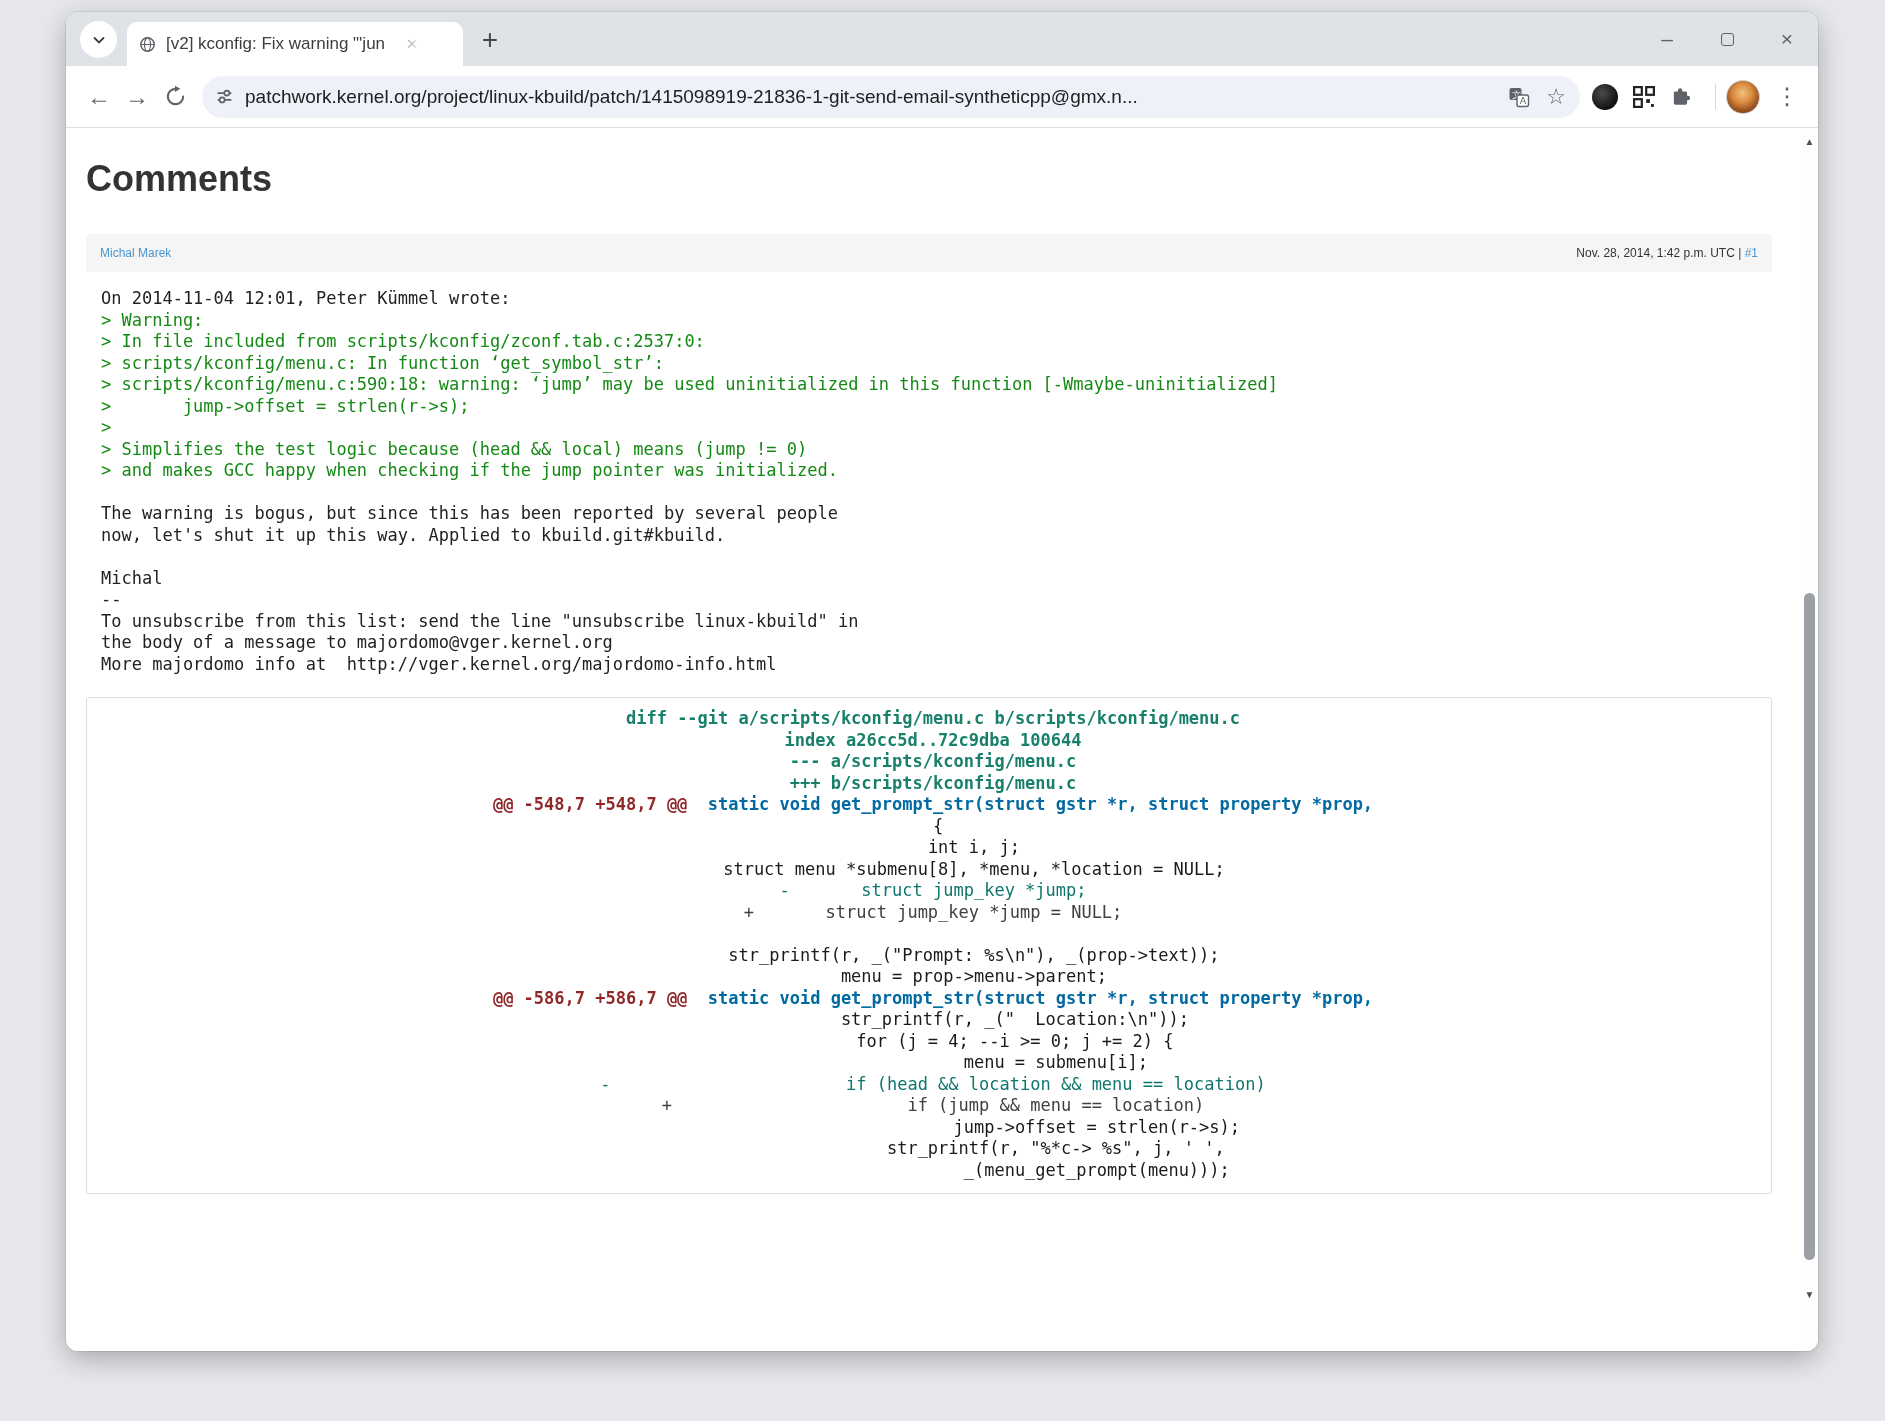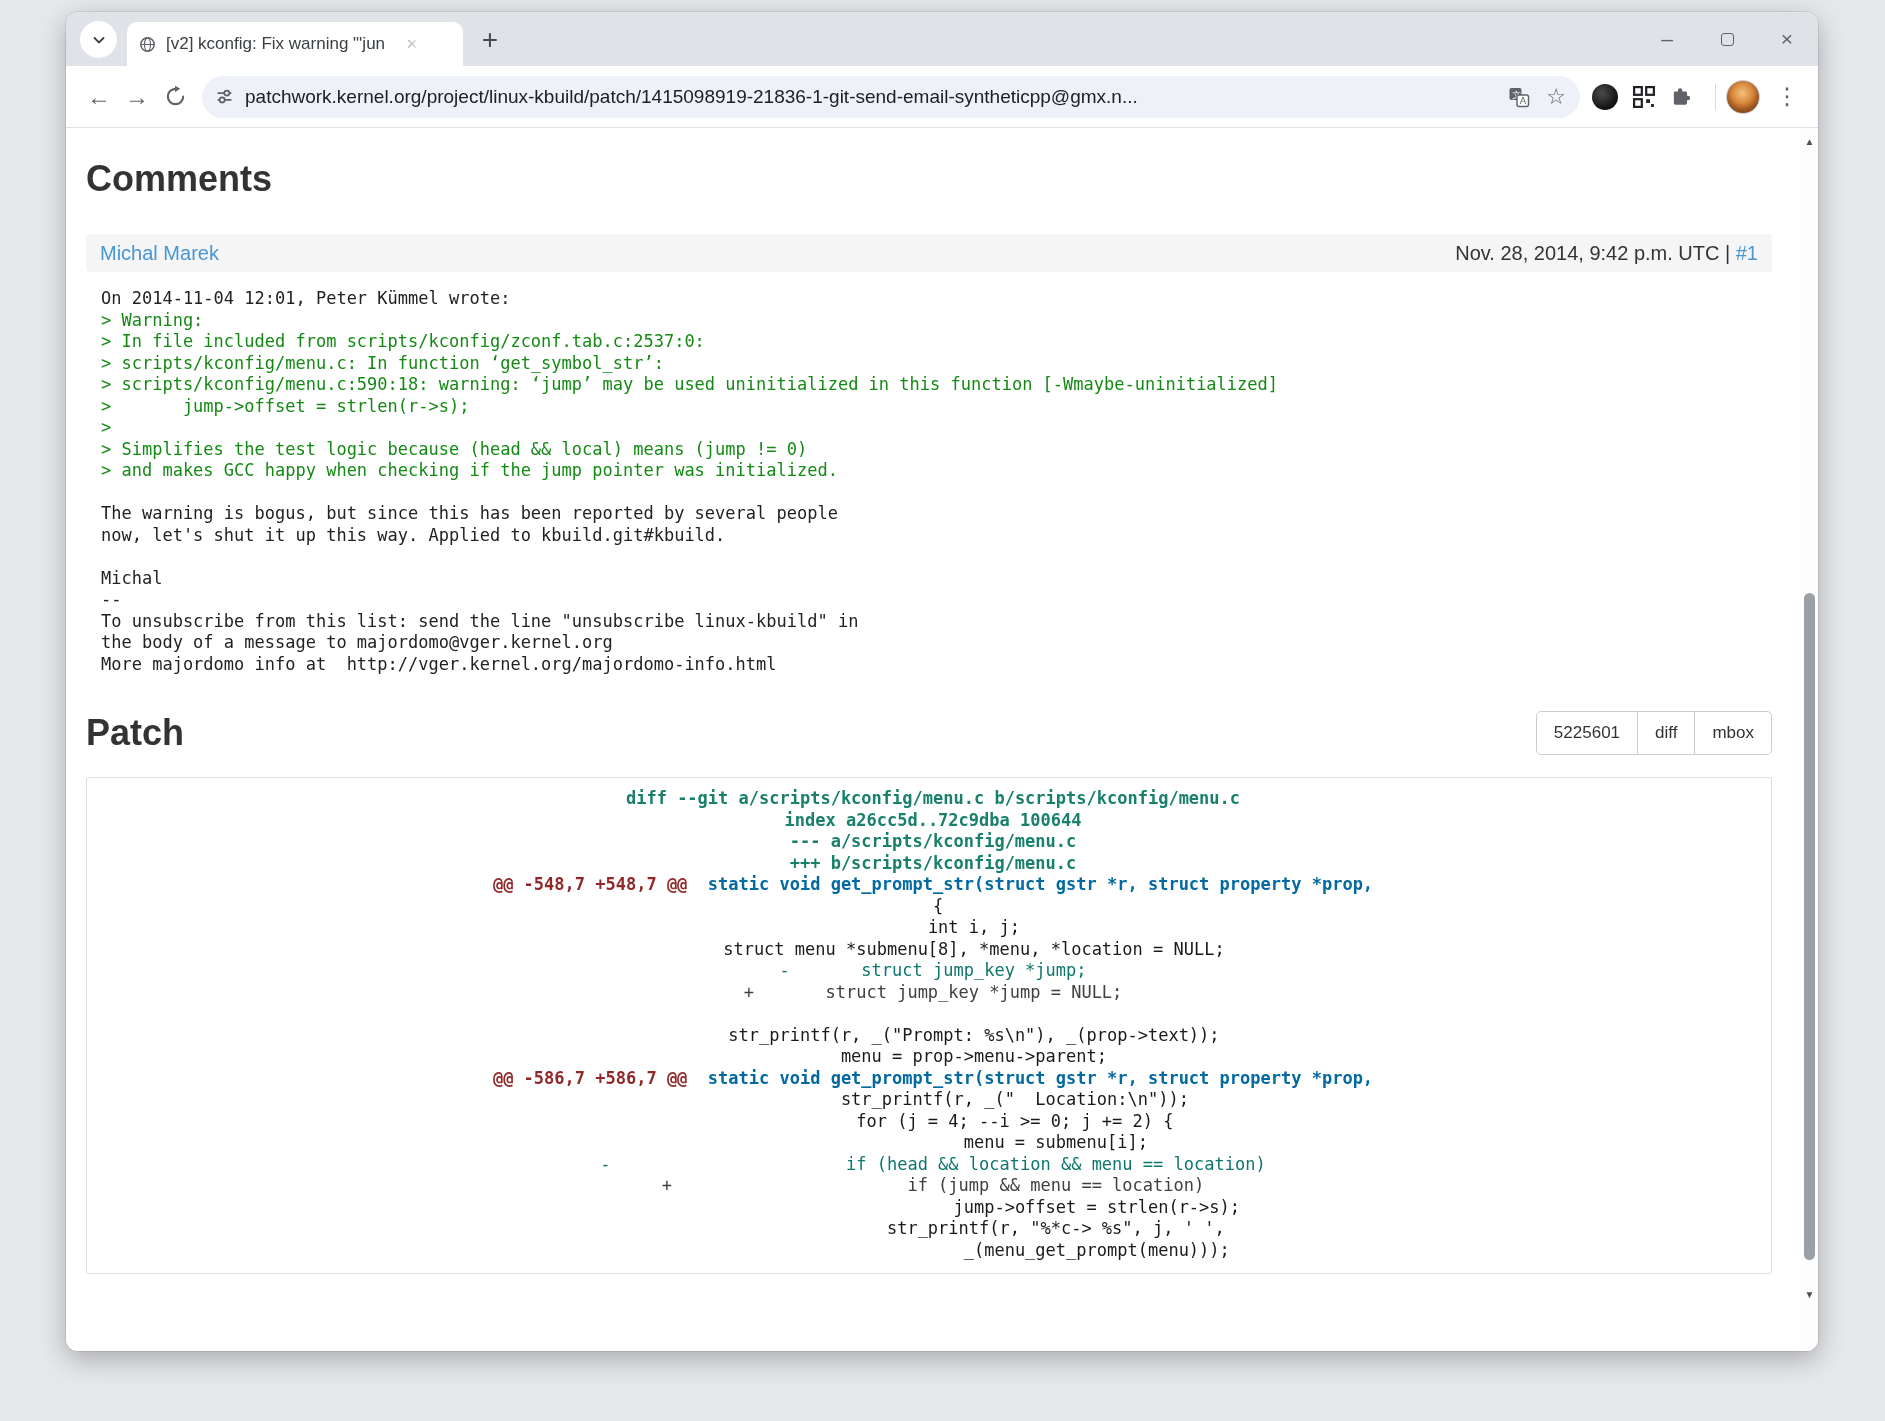--- a/index.html
+++ b/index.html
@@ -52,21 +52,21 @@
 
   
   .content { flex:1 1 auto; background:#fff; position:relative; overflow:hidden; }
   .main { position:absolute; left:0; top:0; right:0; bottom:0; padding:0 46px 0 20px; overflow:hidden; }
 
   h2.sec { font-size:36px; font-weight:700; color:#333; }
   .comments-heading { margin-top:30px; }
 
   .meta-bar { margin-top:34px; height:38px; background:#f5f5f5; border-radius:4px;
               display:flex; align-items:center; justify-content:space-between; padding:0 14px;
-              font-size:20px;gap:44px; }
+              font-size:12px;gap:44px; }
   .author-link { color:#4896d2; text-decoration:none; }
   .meta-right { color:#333; }
   .anchor-link { color:#4896d2; text-decoration:none; }
 
   pre.mono, .mono { font-family:"DejaVu Sans Mono", monospace; font-size:17px; line-height:21.5px; }
   .comment-pre { margin:16px 0 0 15px; color:#222; }
   .cline { white-space:pre; }
   .cline.quote { color:#148a14; }
 
   .patch-row { margin-top:36px; display:flex; align-items:center; justify-content:space-between; }
@@ -170,33 +170,25 @@
     <div class="kebab">⋮</div>
   </div>
 
   <div class="content">
     <div class="main">
 
       <h2 class="sec comments-heading">Comments</h2>
 
       <div class="meta-bar">
         <a class="author-link" href="#">Michal Marek</a>
-        <span class="meta-right"><span>Nov. 28, 2014, 9:42 p.m. UTC</span><span> | </span><a class="anchor-link" href="#">#1</a></span>
+        <span class="meta-right"><span>Nov. 28, 2014, 1:42 p.m. UTC</span><span> | </span><a class="anchor-link" href="#">#1</a></span>
       </div>
 
       <pre class="mono comment-pre" id="comment-pre"><div class="cline">On 2014-11-04 12:01, Peter Kümmel wrote:</div><div class="cline quote">&gt; Warning:</div><div class="cline quote">&gt; In file included from scripts/kconfig/zconf.tab.c:2537:0:</div><div class="cline quote">&gt; scripts/kconfig/menu.c: In function ‘get_symbol_str’:</div><div class="cline quote">&gt; scripts/kconfig/menu.c:590:18: warning: ‘jump’ may be used uninitialized in this function [-Wmaybe-uninitialized]</div><div class="cline quote">&gt;       jump-&gt;offset = strlen(r-&gt;s);</div><div class="cline quote">&gt;</div><div class="cline quote">&gt; Simplifies the test logic because (head &amp;&amp; local) means (jump != 0)</div><div class="cline quote">&gt; and makes GCC happy when checking if the jump pointer was initialized.</div><div class="cline">&nbsp;</div><div class="cline">The warning is bogus, but since this has been reported by several people</div><div class="cline">now, let's shut it up this way. Applied to kbuild.git#kbuild.</div><div class="cline">&nbsp;</div><div class="cline">Michal</div><div class="cline">--</div><div class="cline">To unsubscribe from this list: send the line "unsubscribe linux-kbuild" in</div><div class="cline">the body of a message to majordomo@vger.kernel.org</div><div class="cline">More majordomo info at  http://vger.kernel.org/majordomo-info.html</div></pre>
 
-      <div class="patch-row">
-        <h2 class="sec">Patch</h2>
-        <div class="btn-group">
-            <button class="pbtn">5225601</button>
-            <button class="pbtn">diff</button>
-            <button class="pbtn">mbox</button>
-          </div>
-      </div>
 
       <pre class="mono diff-box" id="diff-pre"><div class="dline d-head">diff --git a/scripts/kconfig/menu.c b/scripts/kconfig/menu.c</div><div class="dline d-head">index a26cc5d..72c9dba 100644</div><div class="dline d-head">--- a/scripts/kconfig/menu.c</div><div class="dline d-head">+++ b/scripts/kconfig/menu.c</div><div class="dline"><span class="d-hunk">@@ -548,7 +548,7 @@</span><span class="d-sig">  static void get_prompt_str(struct gstr *r, struct property *prop,</span></div><div class="dline d-ctx"> {</div><div class="dline d-ctx">        int i, j;</div><div class="dline d-ctx">        struct menu *submenu[8], *menu, *location = NULL;</div><div class="dline d-del">-       struct jump_key *jump;</div><div class="dline d-add">+       struct jump_key *jump = NULL;</div><div class="dline d-ctx">&nbsp;</div><div class="dline d-ctx">        str_printf(r, _("Prompt: %s\n"), _(prop-&gt;text));</div><div class="dline d-ctx">        menu = prop-&gt;menu-&gt;parent;</div><div class="dline"><span class="d-hunk">@@ -586,7 +586,7 @@</span><span class="d-sig">  static void get_prompt_str(struct gstr *r, struct property *prop,</span></div><div class="dline d-ctx">                str_printf(r, _("  Location:\n"));</div><div class="dline d-ctx">                for (j = 4; --i &gt;= 0; j += 2) {</div><div class="dline d-ctx">                        menu = submenu[i];</div><div class="dline d-del">-                       if (head &amp;&amp; location &amp;&amp; menu == location)</div><div class="dline d-add">+                       if (jump &amp;&amp; menu == location)</div><div class="dline d-ctx">                                jump-&gt;offset = strlen(r-&gt;s);</div><div class="dline d-ctx">                        str_printf(r, "%*c-&gt; %s", j, ' ',</div><div class="dline d-ctx">                                _(menu_get_prompt(menu)));</div></pre>
 
     </div>
 
     <div class="scrollbar">
       <div class="sb-arrow sb-up">▲</div>
       <div class="sb-thumb"></div>
       <div class="sb-arrow sb-down">▼</div>
     </div>

